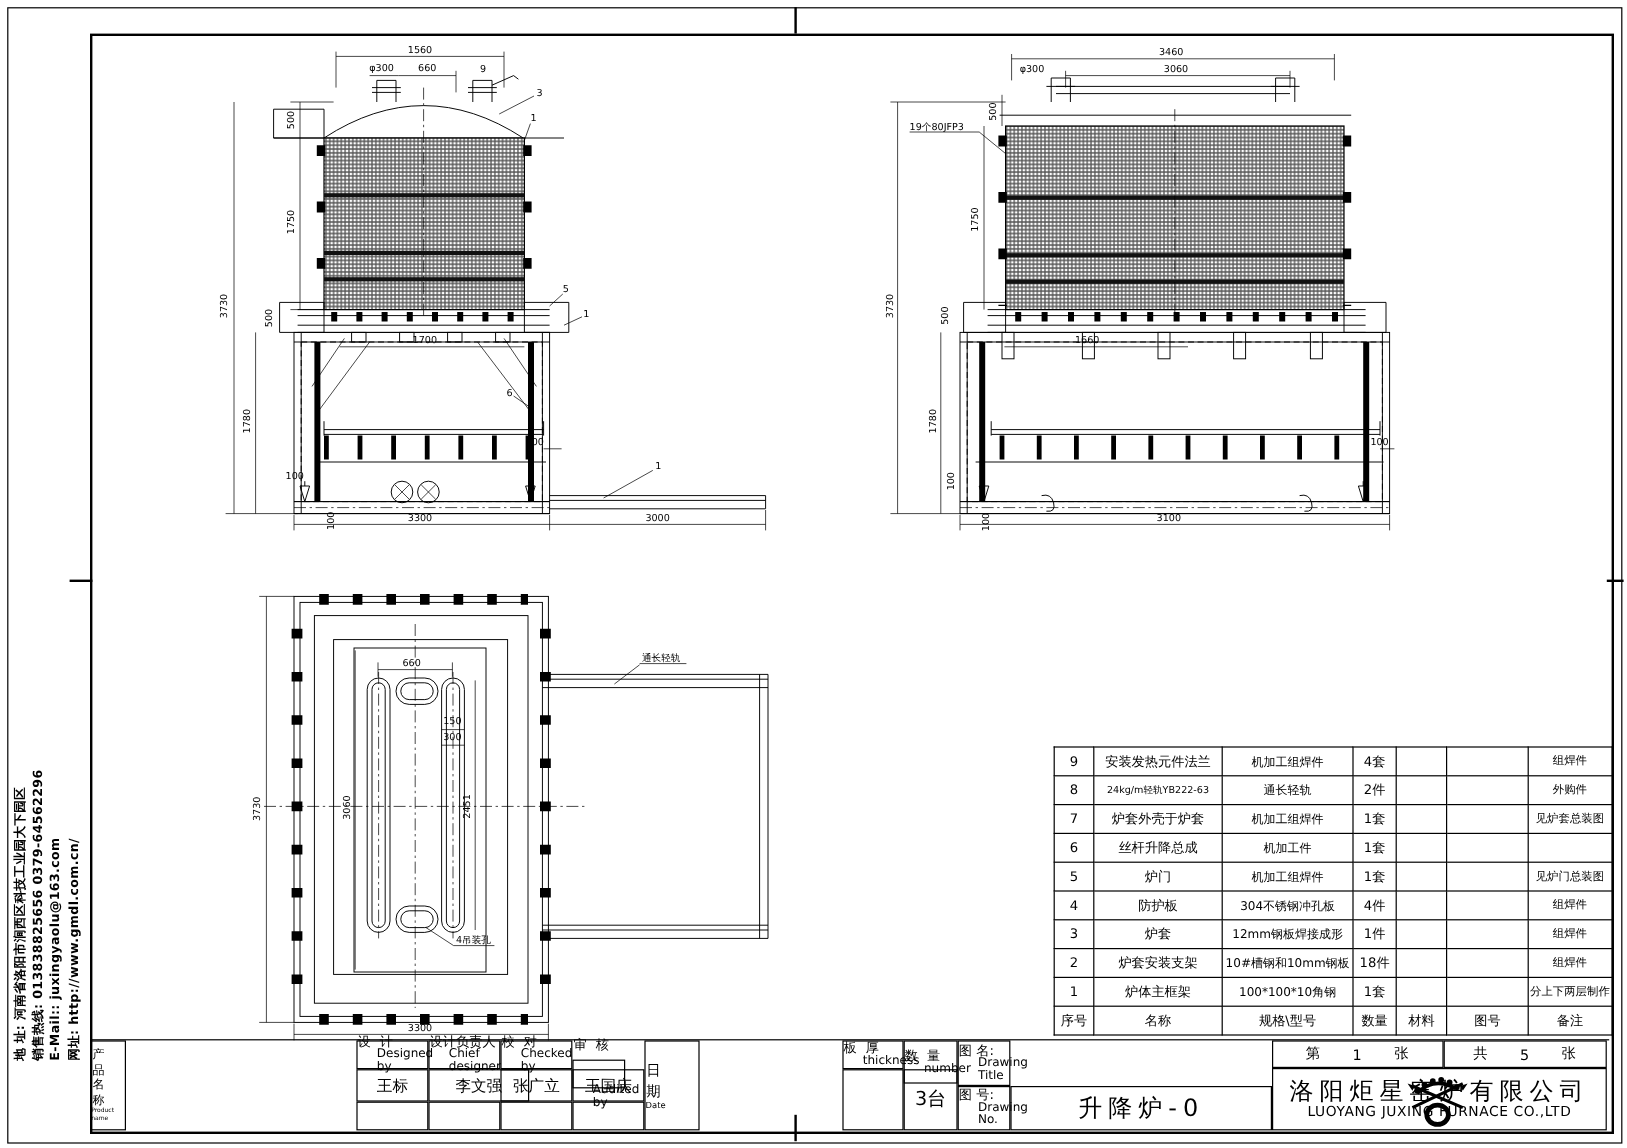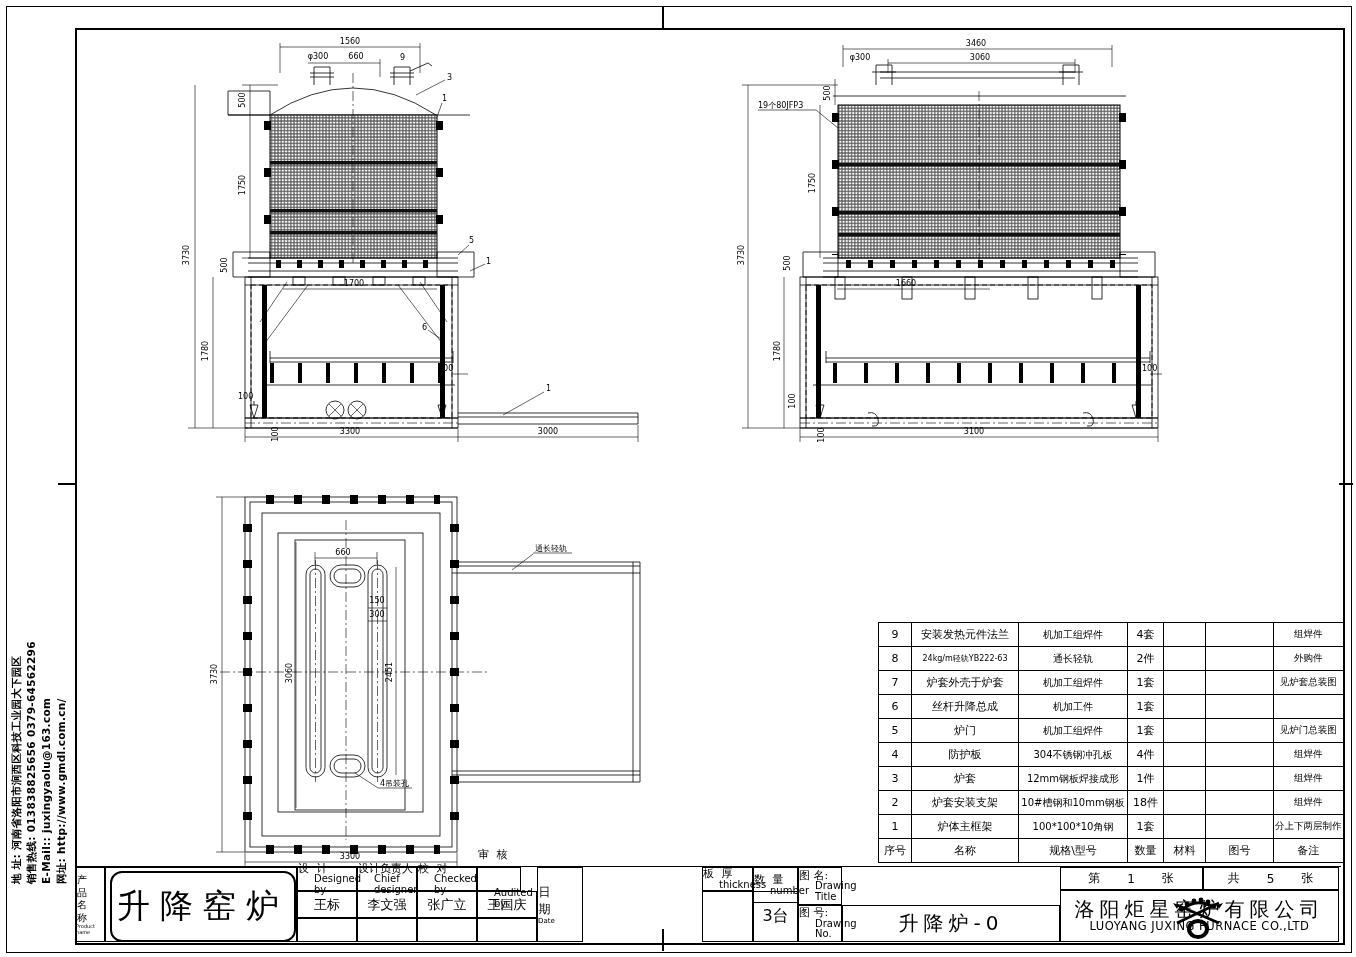--- a/index.html
+++ b/index.html
@@ -439,46 +439,41 @@
   </tbody>
     </table>
 
   <div class="abs" style="left:75px;top:866px;width:1266px;height:75px;border-top:1.5px solid #000;box-sizing:border-box;">
 
     <div class="tb vstack" style="left:0;top:0;width:30px;height:75px;">
       <div style="font-size:10px;width:12px;line-height:1.25;text-align:center;">产品名称</div>
       <div style="font-size:5px;transform:rotate(0deg);">Product name</div>
     </div>
 
-    <div class="tb" style="left:30px;top:0;width:192px;height:75px;">
-      <div id="product-box" style="left:4px;top:3px;width:182px;height:67px;">
-        <span id="product-name">升降窑炉</span>
-      </div>
-    </div>
 
     <div class="tb vstack" style="left:222px;top:0;width:60px;height:24px;">
       <span class="cn">设  计</span>
         <span class="en">Designed by</span>
     </div>
     <div class="tb vstack" style="left:282px;top:0;width:60px;height:24px;">
       <span class="cn" style="letter-spacing:0;">设计负责人</span>
         <span class="en">Chief designer</span>
     </div>
     <div class="tb vstack" style="left:342px;top:0;width:60px;height:24px;">
       <span class="cn">校  对</span>
         <span class="en">Checked by</span>
     </div>
-    <div class="tb vstack" style="left:402px;top:0;width:44px;height:24px;gap:28px;">
+    <div class="tb vstack" style="left:402px;top:16px;width:44px;height:24px;gap:28px;">
       <span class="cn">审  核</span>
         <span class="en">Audited by</span>
     </div>
     <div class="tb" style="left:222px;top:24px;width:60px;height:27px;font-size:13px;">
         <span>王标</span>
       </div>
-    <div class="tb" style="left:282px;top:24px;width:60px;height:27px;font-size:13px;">
+    <div class="tb" style="left:282px;top:24px;width:84px;height:27px;font-size:13px;">
         <span>李文强</span>
       </div>
     <div class="tb" style="left:342px;top:24px;width:60px;height:27px;font-size:13px;">
         <span>张广立</span>
       </div>
     <div class="tb" style="left:402px;top:24px;width:60px;height:27px;font-size:13px;">
         <span>王国庆</span>
       </div>
     <div class="tb" style="left:222px;top:51px;width:60px;height:24px;"></div>
     <div class="tb" style="left:282px;top:51px;width:60px;height:24px;"></div>

